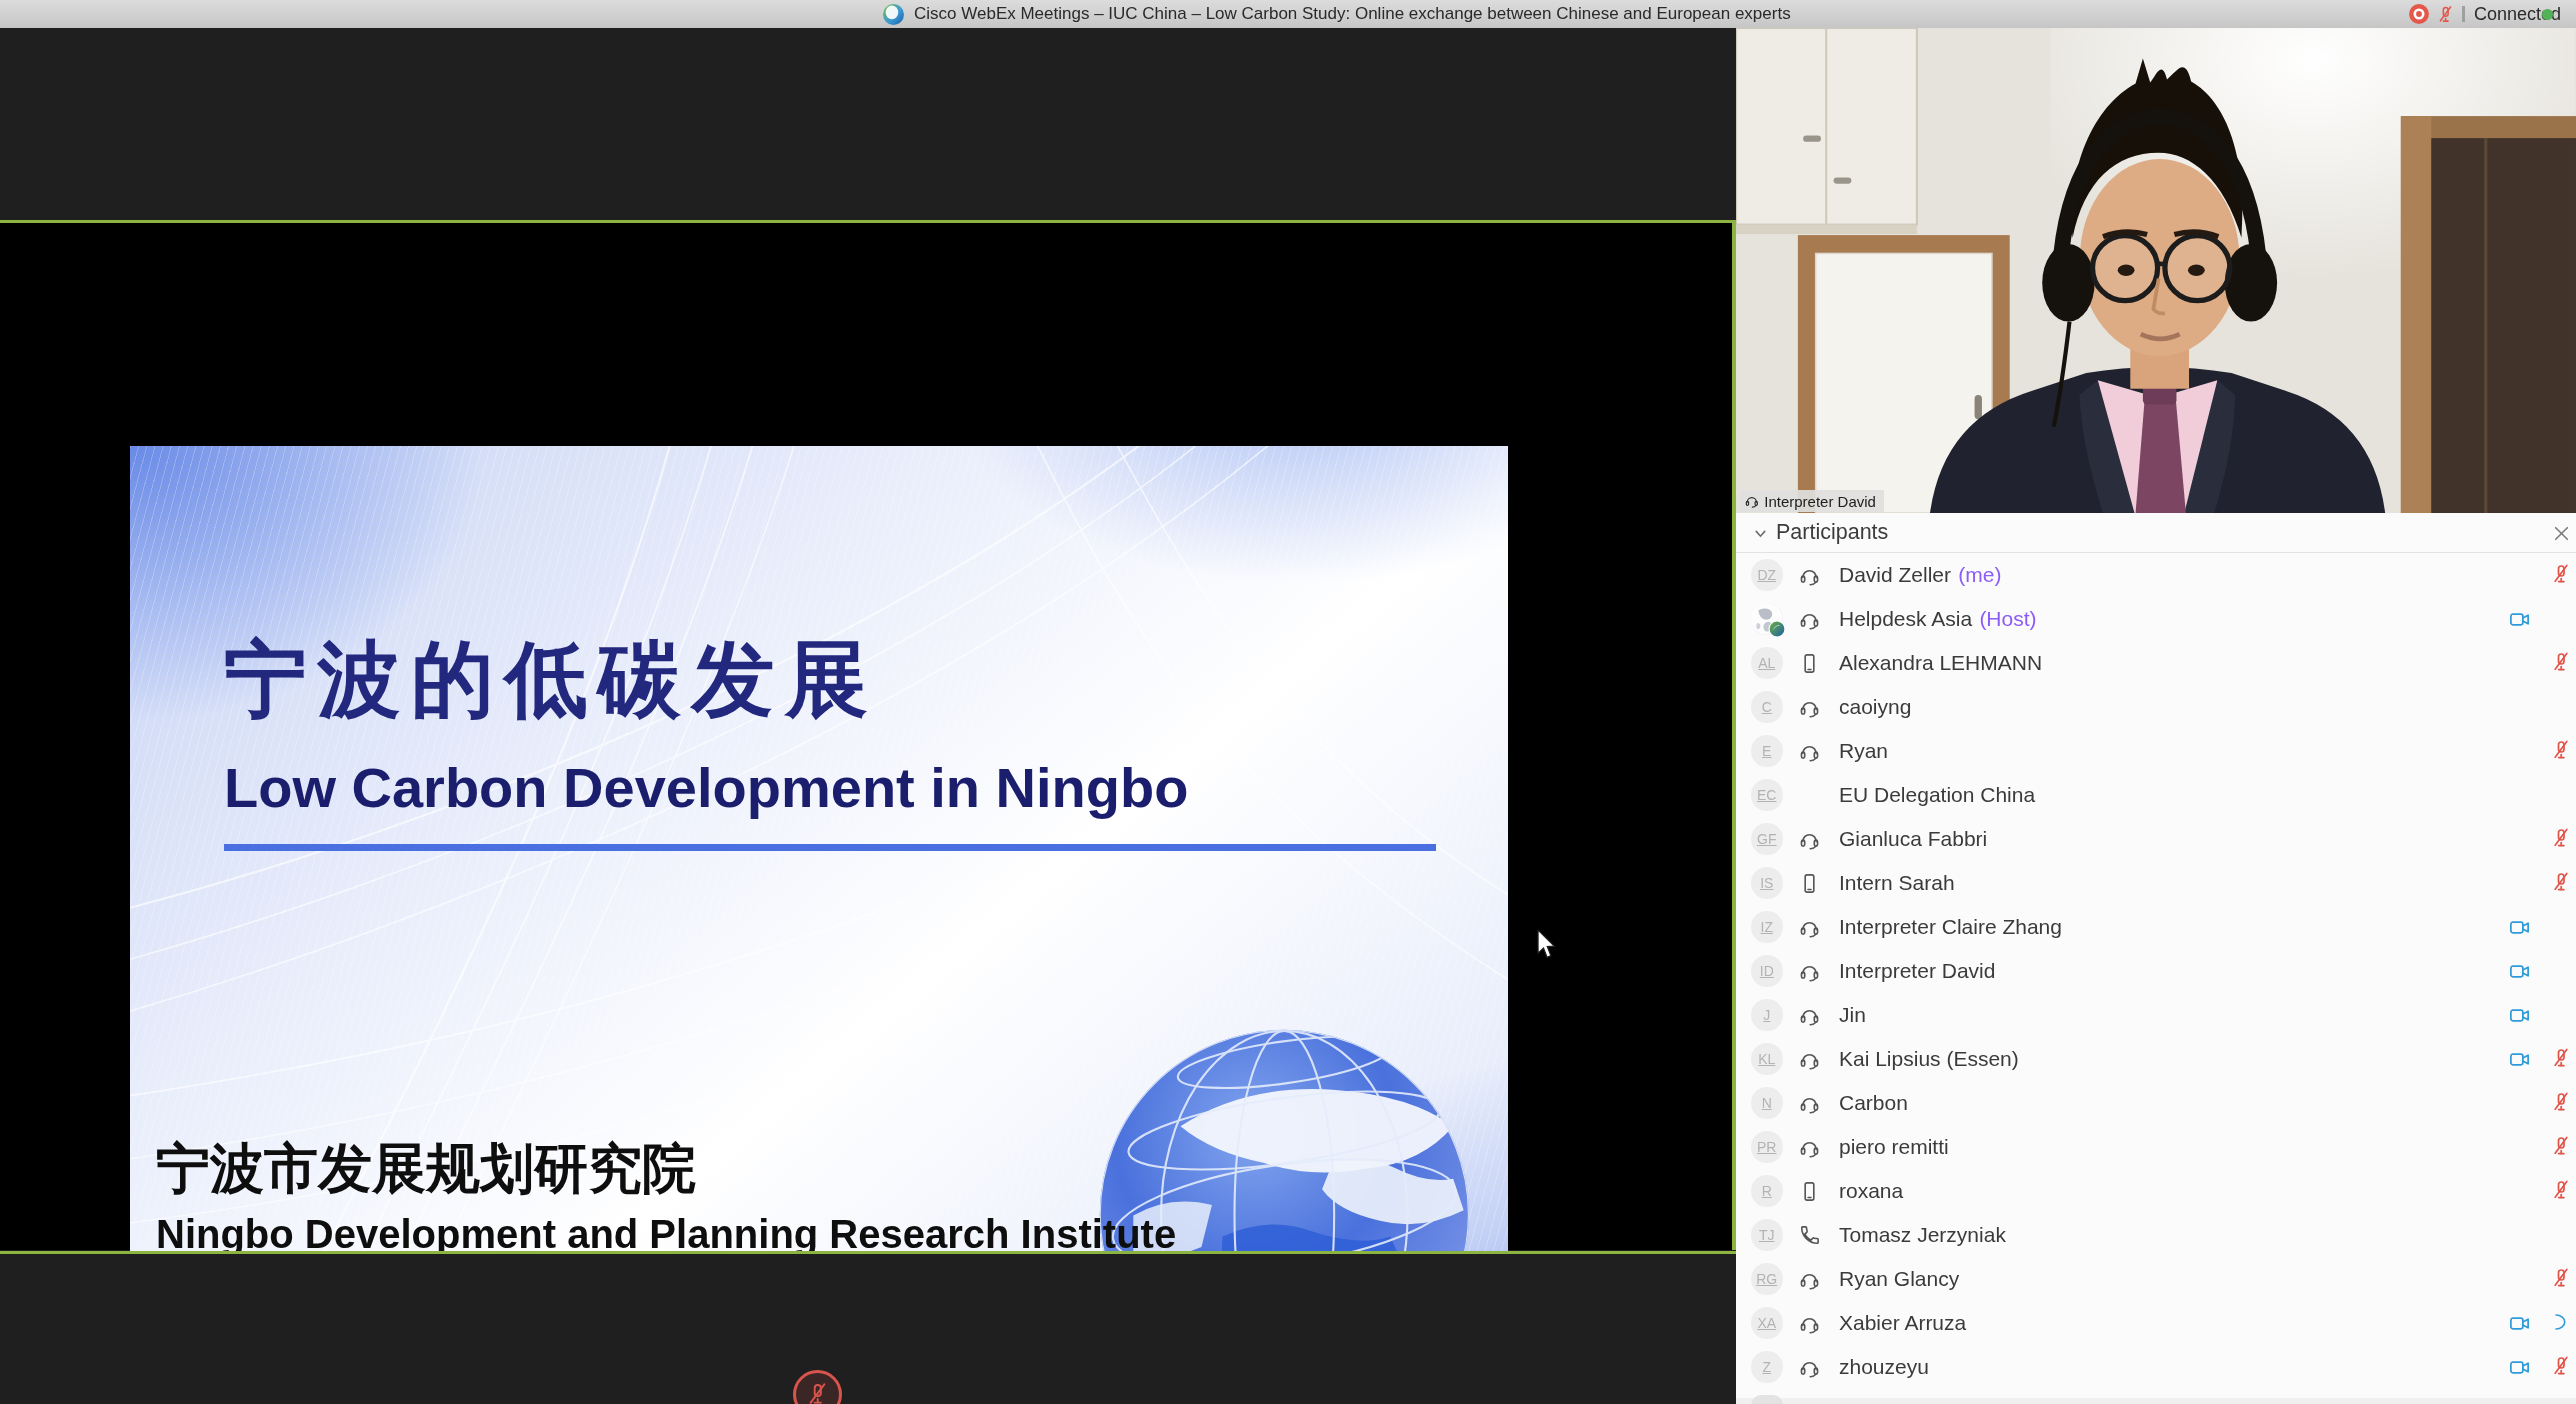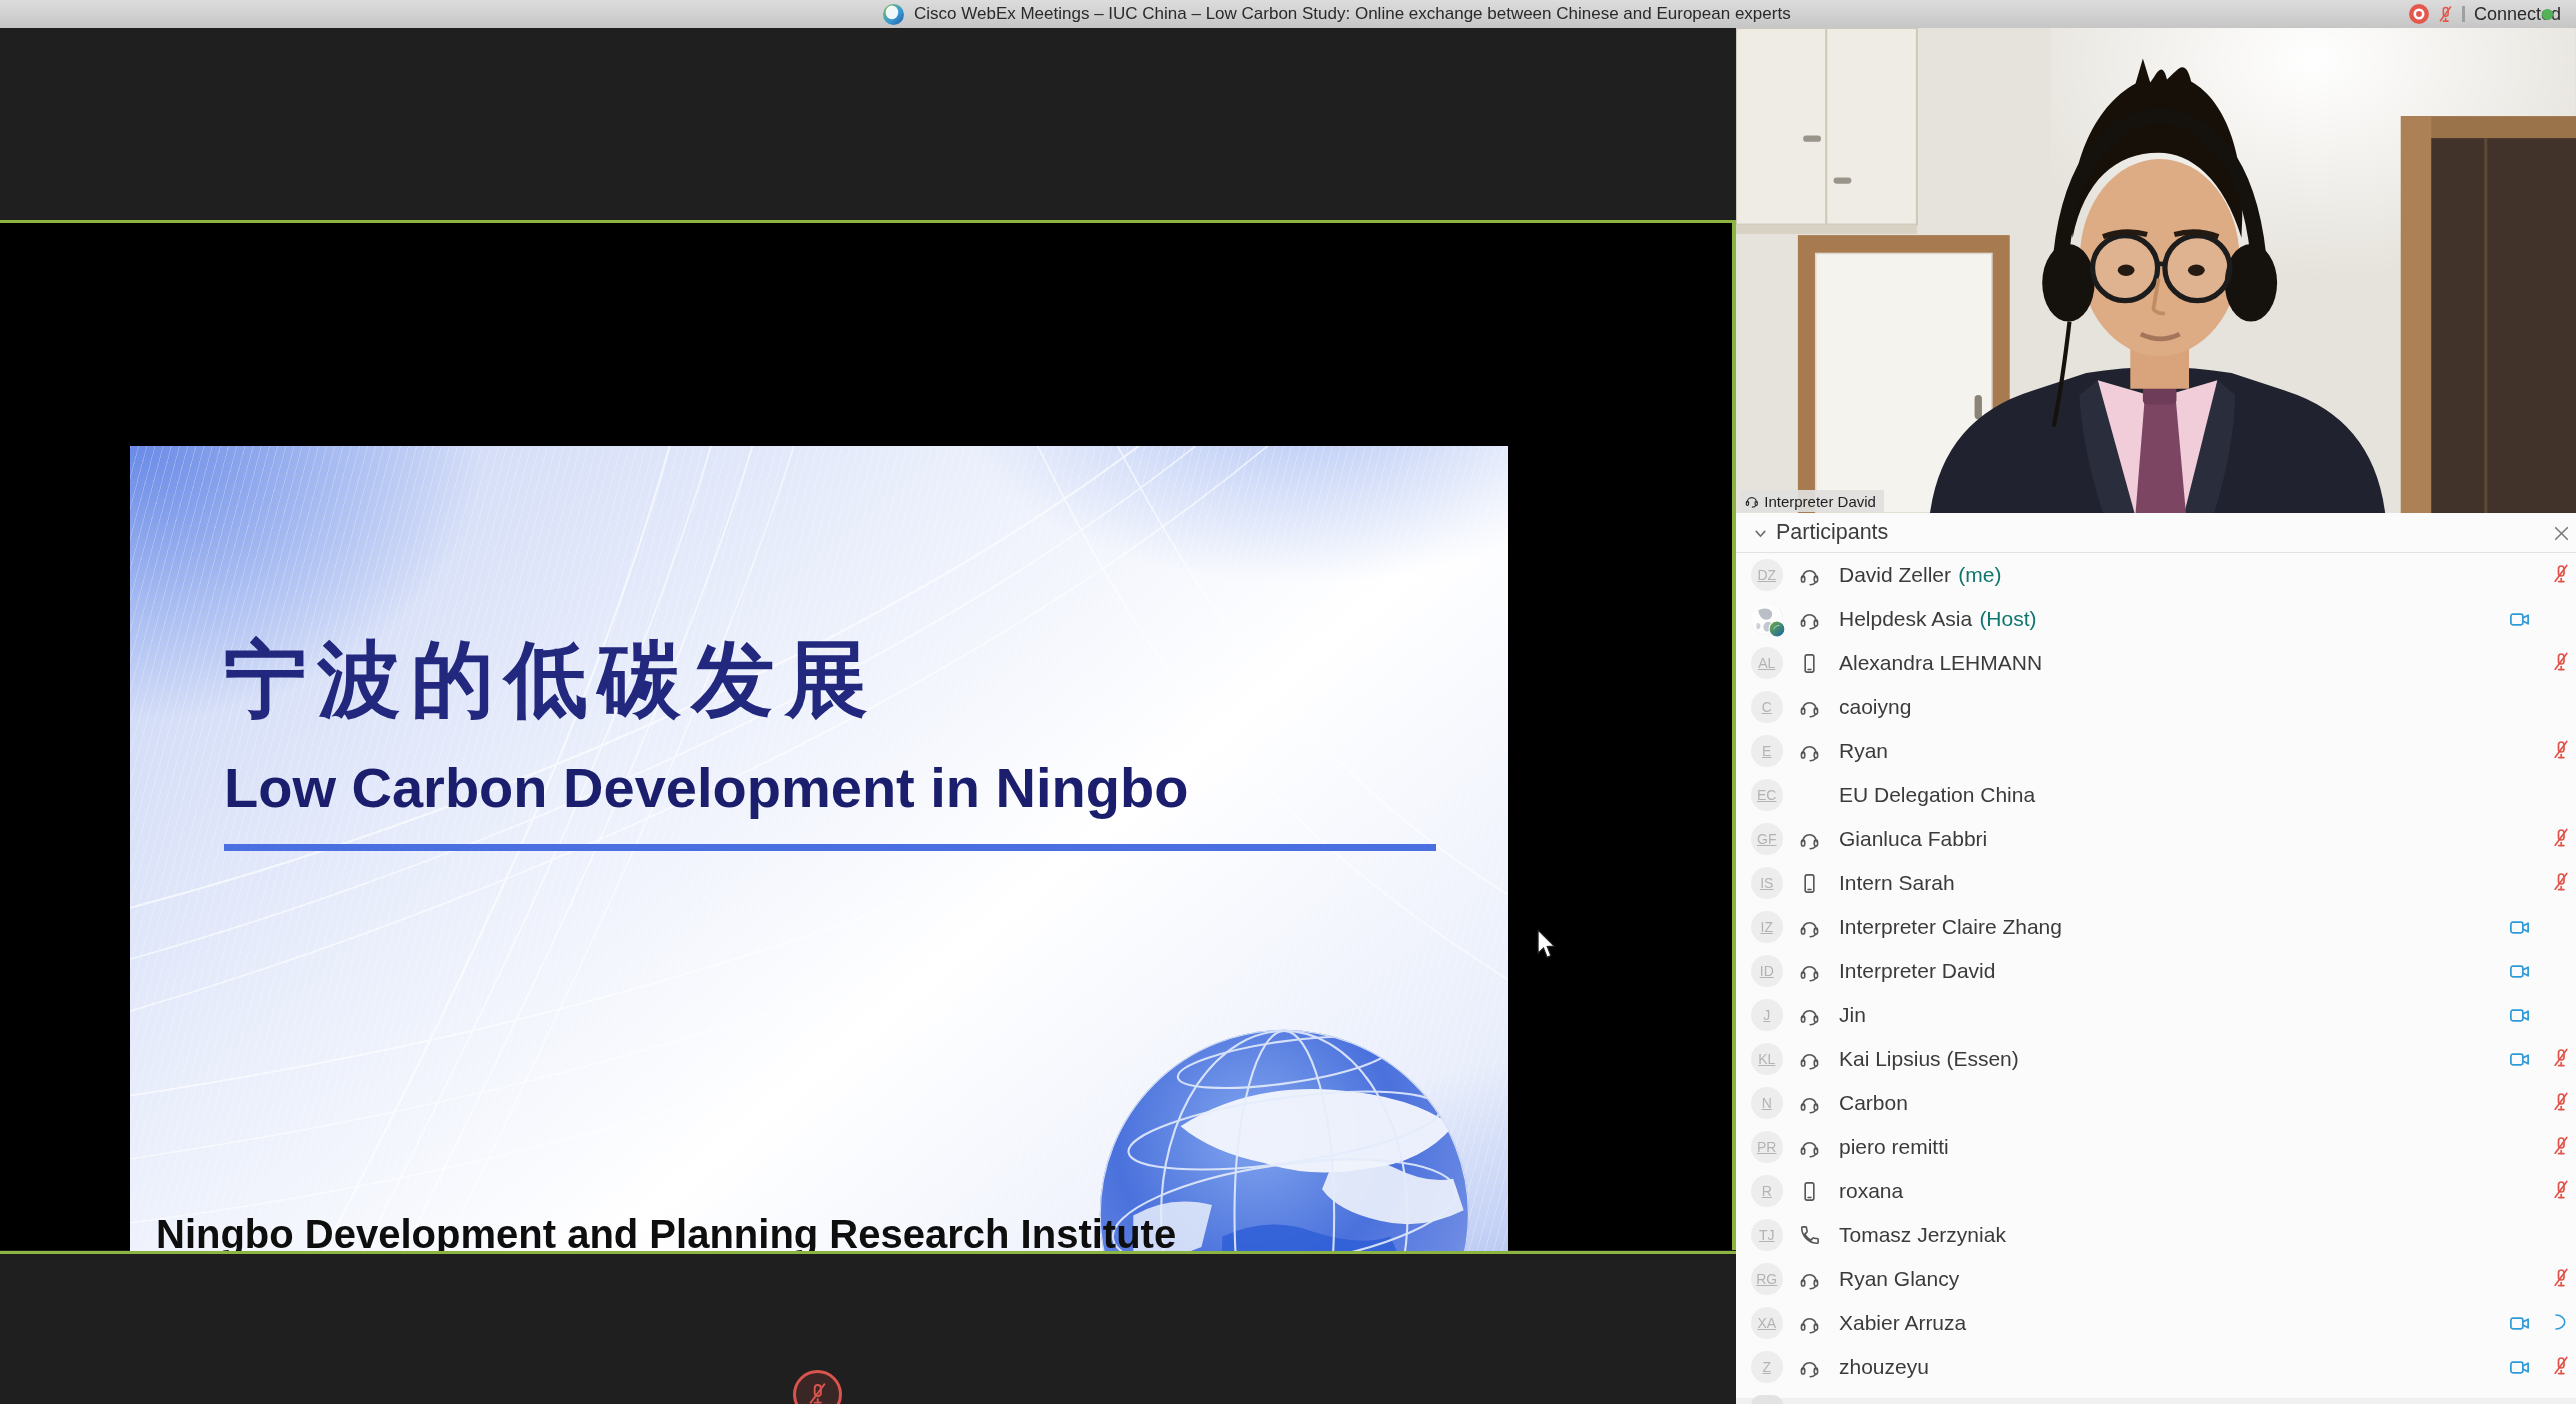--- a/index.html
+++ b/index.html
@@ -61,21 +61,21 @@
   #p-close{position:absolute;left:816px;top:10.5px;width:19px;height:19px;}
   #p-divider{position:absolute;left:0;top:39px;width:840px;height:1px;background:#e2e2e2;}
   #p-list{position:absolute;left:0;top:40px;width:840px;height:851px;overflow:hidden;}
   .p-row{position:relative;width:840px;height:44px;background:#fbfbfb;}
   .p-avatar{position:absolute;left:15px;top:6.3px;width:31.5px;height:31.5px;border-radius:50%;
     background:#ededed;color:#b3b3b3;font-size:14px;display:flex;align-items:center;justify-content:center;overflow:visible;text-decoration:underline;}
   .p-avatar svg.map{position:absolute;inset:0;}
   .p-badge{position:absolute;right:-3.1px;bottom:-3.1px;width:18px;height:18px;}
   .p-dev{position:absolute;left:62px;top:10.5px;width:23px;height:23px;color:#565656;}
   .p-name{position:absolute;left:103px;top:0;height:44px;line-height:44px;font-size:21px;color:#3b3b3b;white-space:nowrap;}
-  .p-suffix{color:#0f766e;margin-left:7.3px;}
+  .p-suffix{color:#8b5cf6;margin-left:7.3px;}
   .p-ic-a{position:absolute;left:772px;top:10.5px;width:23px;height:23px;color:#2e9bd8;}
   .p-ic-b{position:absolute;left:813px;top:9.4px;width:24px;height:24px;}
   .ic-red{color:#e0544a;}.ic-blue{color:#2e9bd8;}
   #p-partial{position:absolute;left:0;top:885px;width:840px;height:7.3px;background:#f0f0f0;overflow:visible;}
   #p-partial .stub{position:absolute;left:15px;top:-3.1px;width:31.5px;height:10.5px;border-radius:15.7px 15.7px 0 0;background:#e3e3e3;}
   svg{display:block;}
 </style>
 </head>
 <body>
 
@@ -171,20 +171,21 @@
             <ellipse cx="378" cy="588" rx="300" ry="62" transform="rotate(-8 378 588)"></ellipse>
             <ellipse cx="378" cy="138" rx="205" ry="40" transform="rotate(-8 378 138)"></ellipse>
             <ellipse cx="378" cy="708" rx="195" ry="38" transform="rotate(-8 378 708)"></ellipse>
           </g>
         </g>
       </svg>
 
       <div class="slide-text" id="cn-title">宁波的低碳发展</div>
       <div class="slide-text" id="en-title">Low Carbon Development in Ningbo</div>
       <div id="title-underline"></div>
+      <div class="slide-text" id="org-cn">宁波市发展规划研究院</div>
       <div class="slide-text" id="org-en">Ningbo Development and Planning Research Institute</div>
       <div class="slide-text" id="slide-date">2020年5月27日</div>
 
     </div>
 
     <div id="cursor">
       <svg viewBox="0 0 20 28">
         <polygon points="1,0 1,22 6.2,17.2 9.6,26 13.2,24.4 9.8,15.8 16.4,15.4" fill="#ffffff" stroke="#222222" stroke-width="1.2"></polygon>
       </svg>
     </div>

